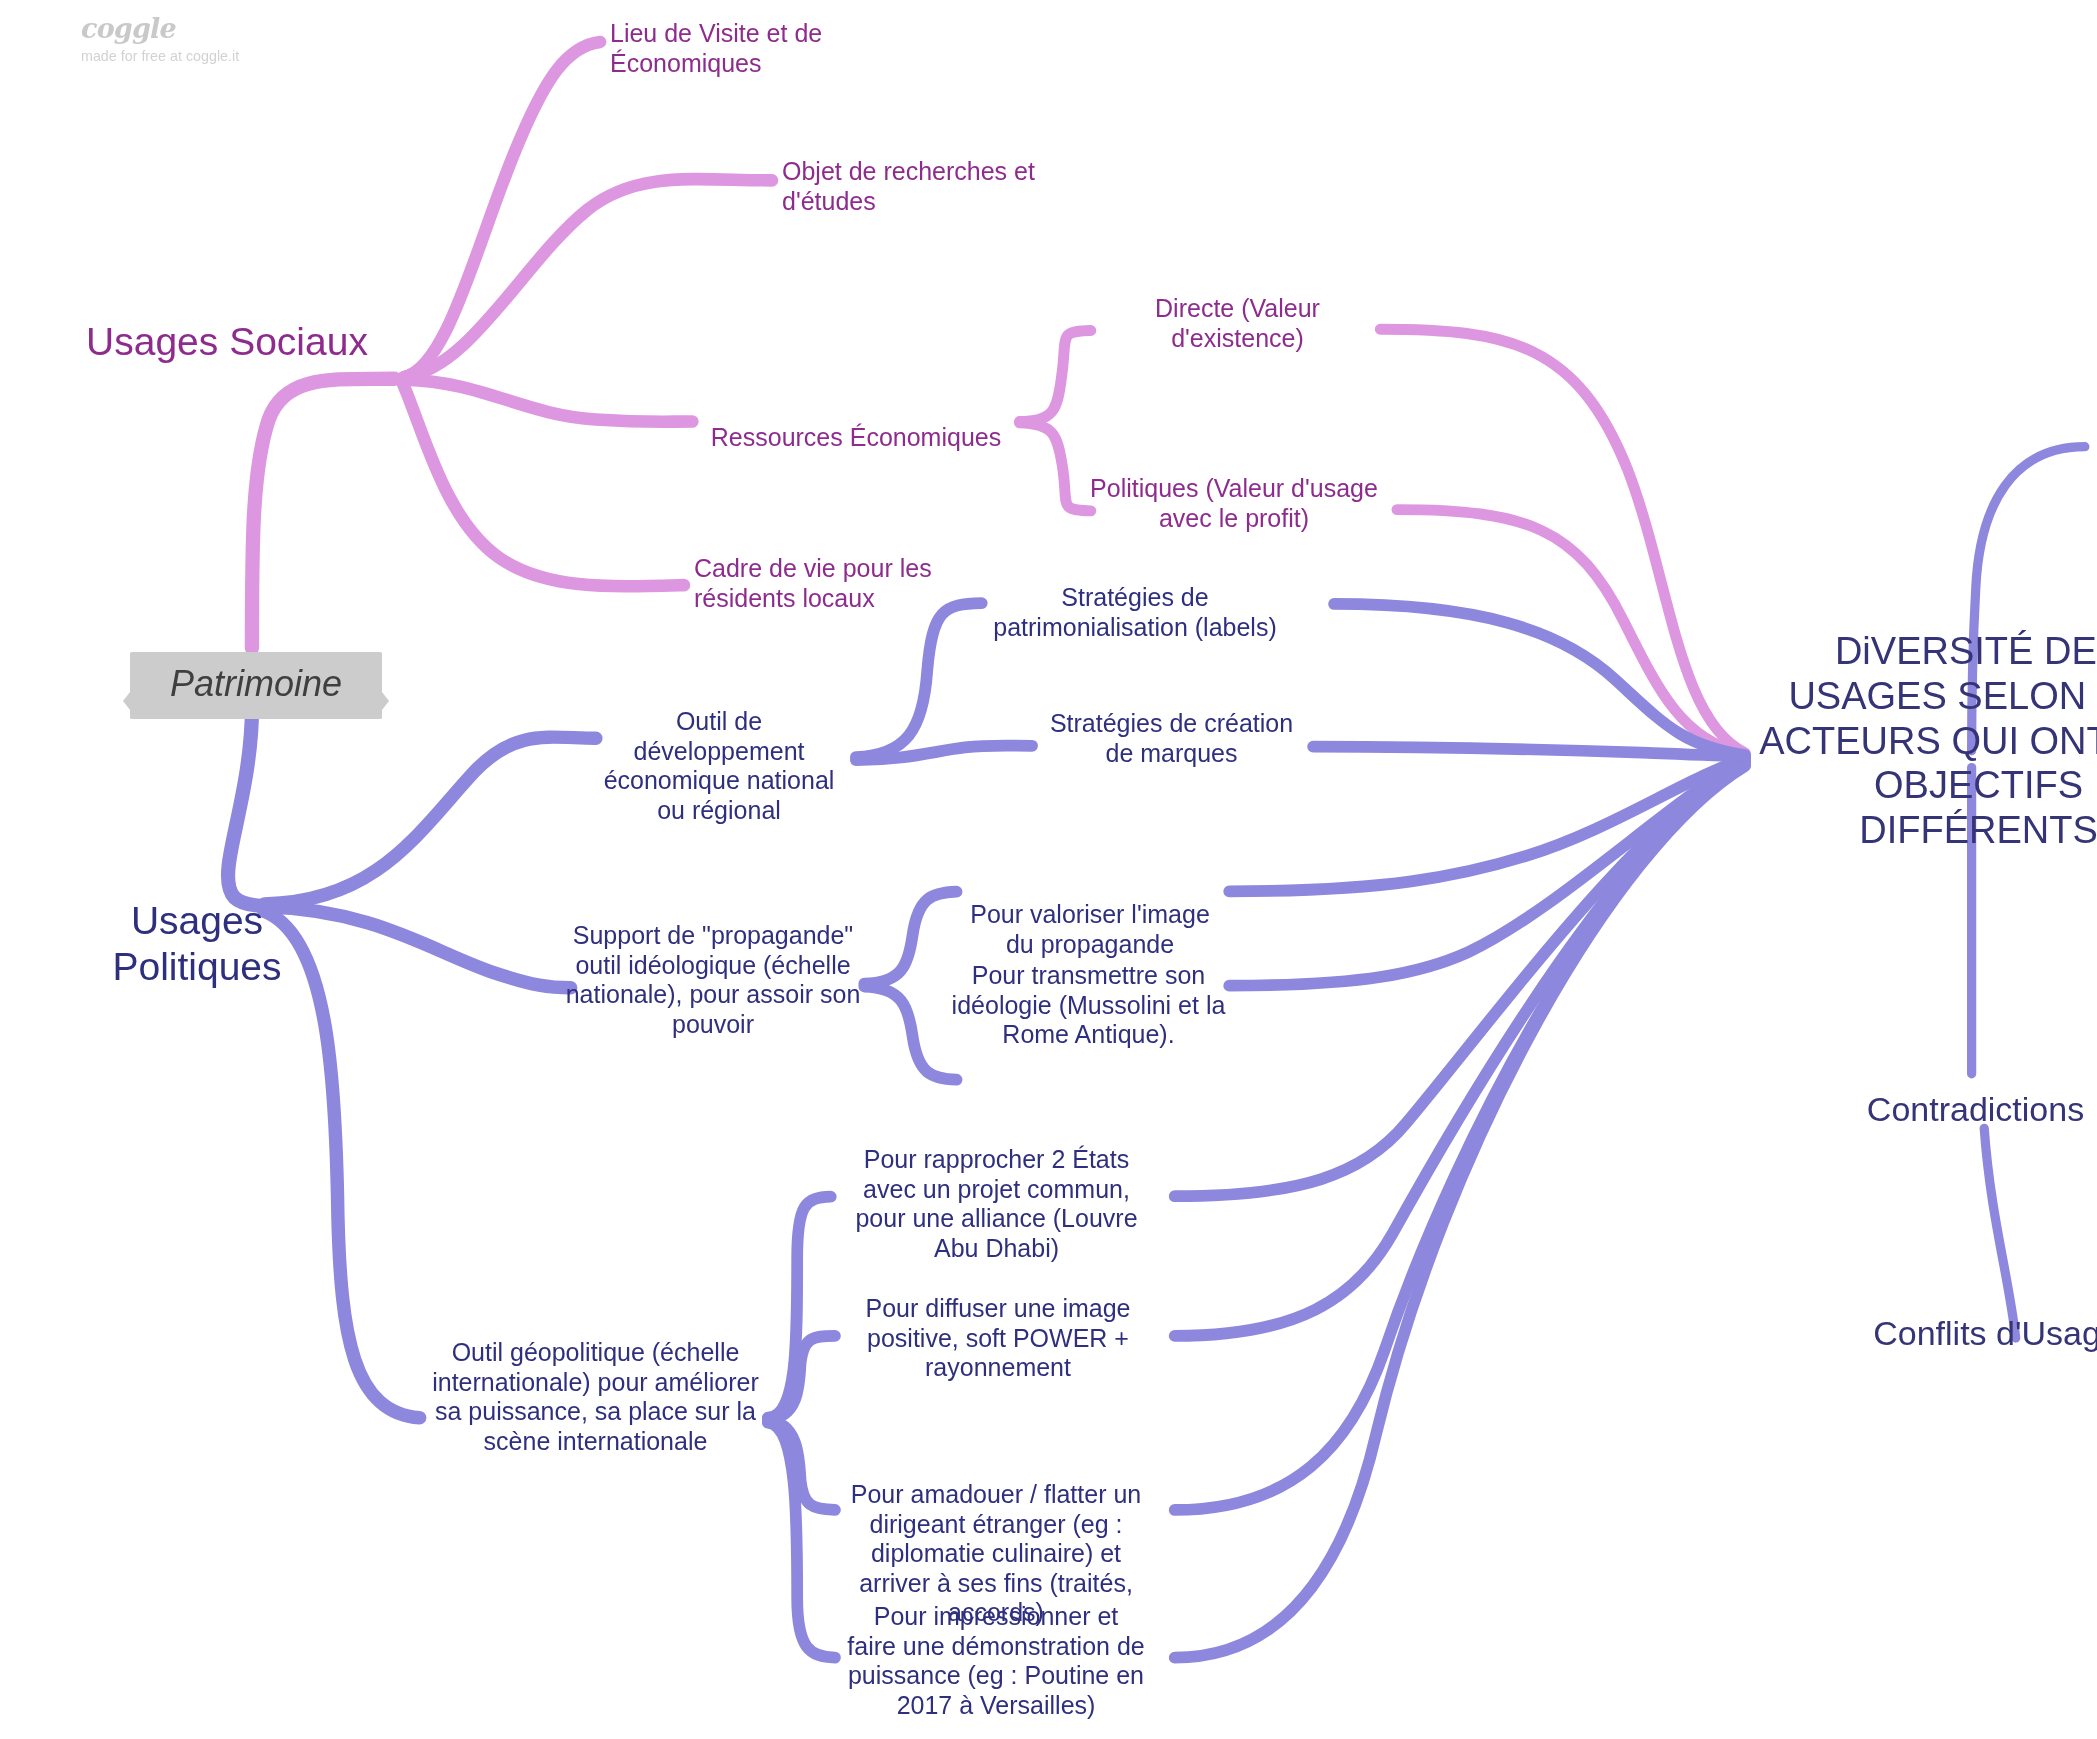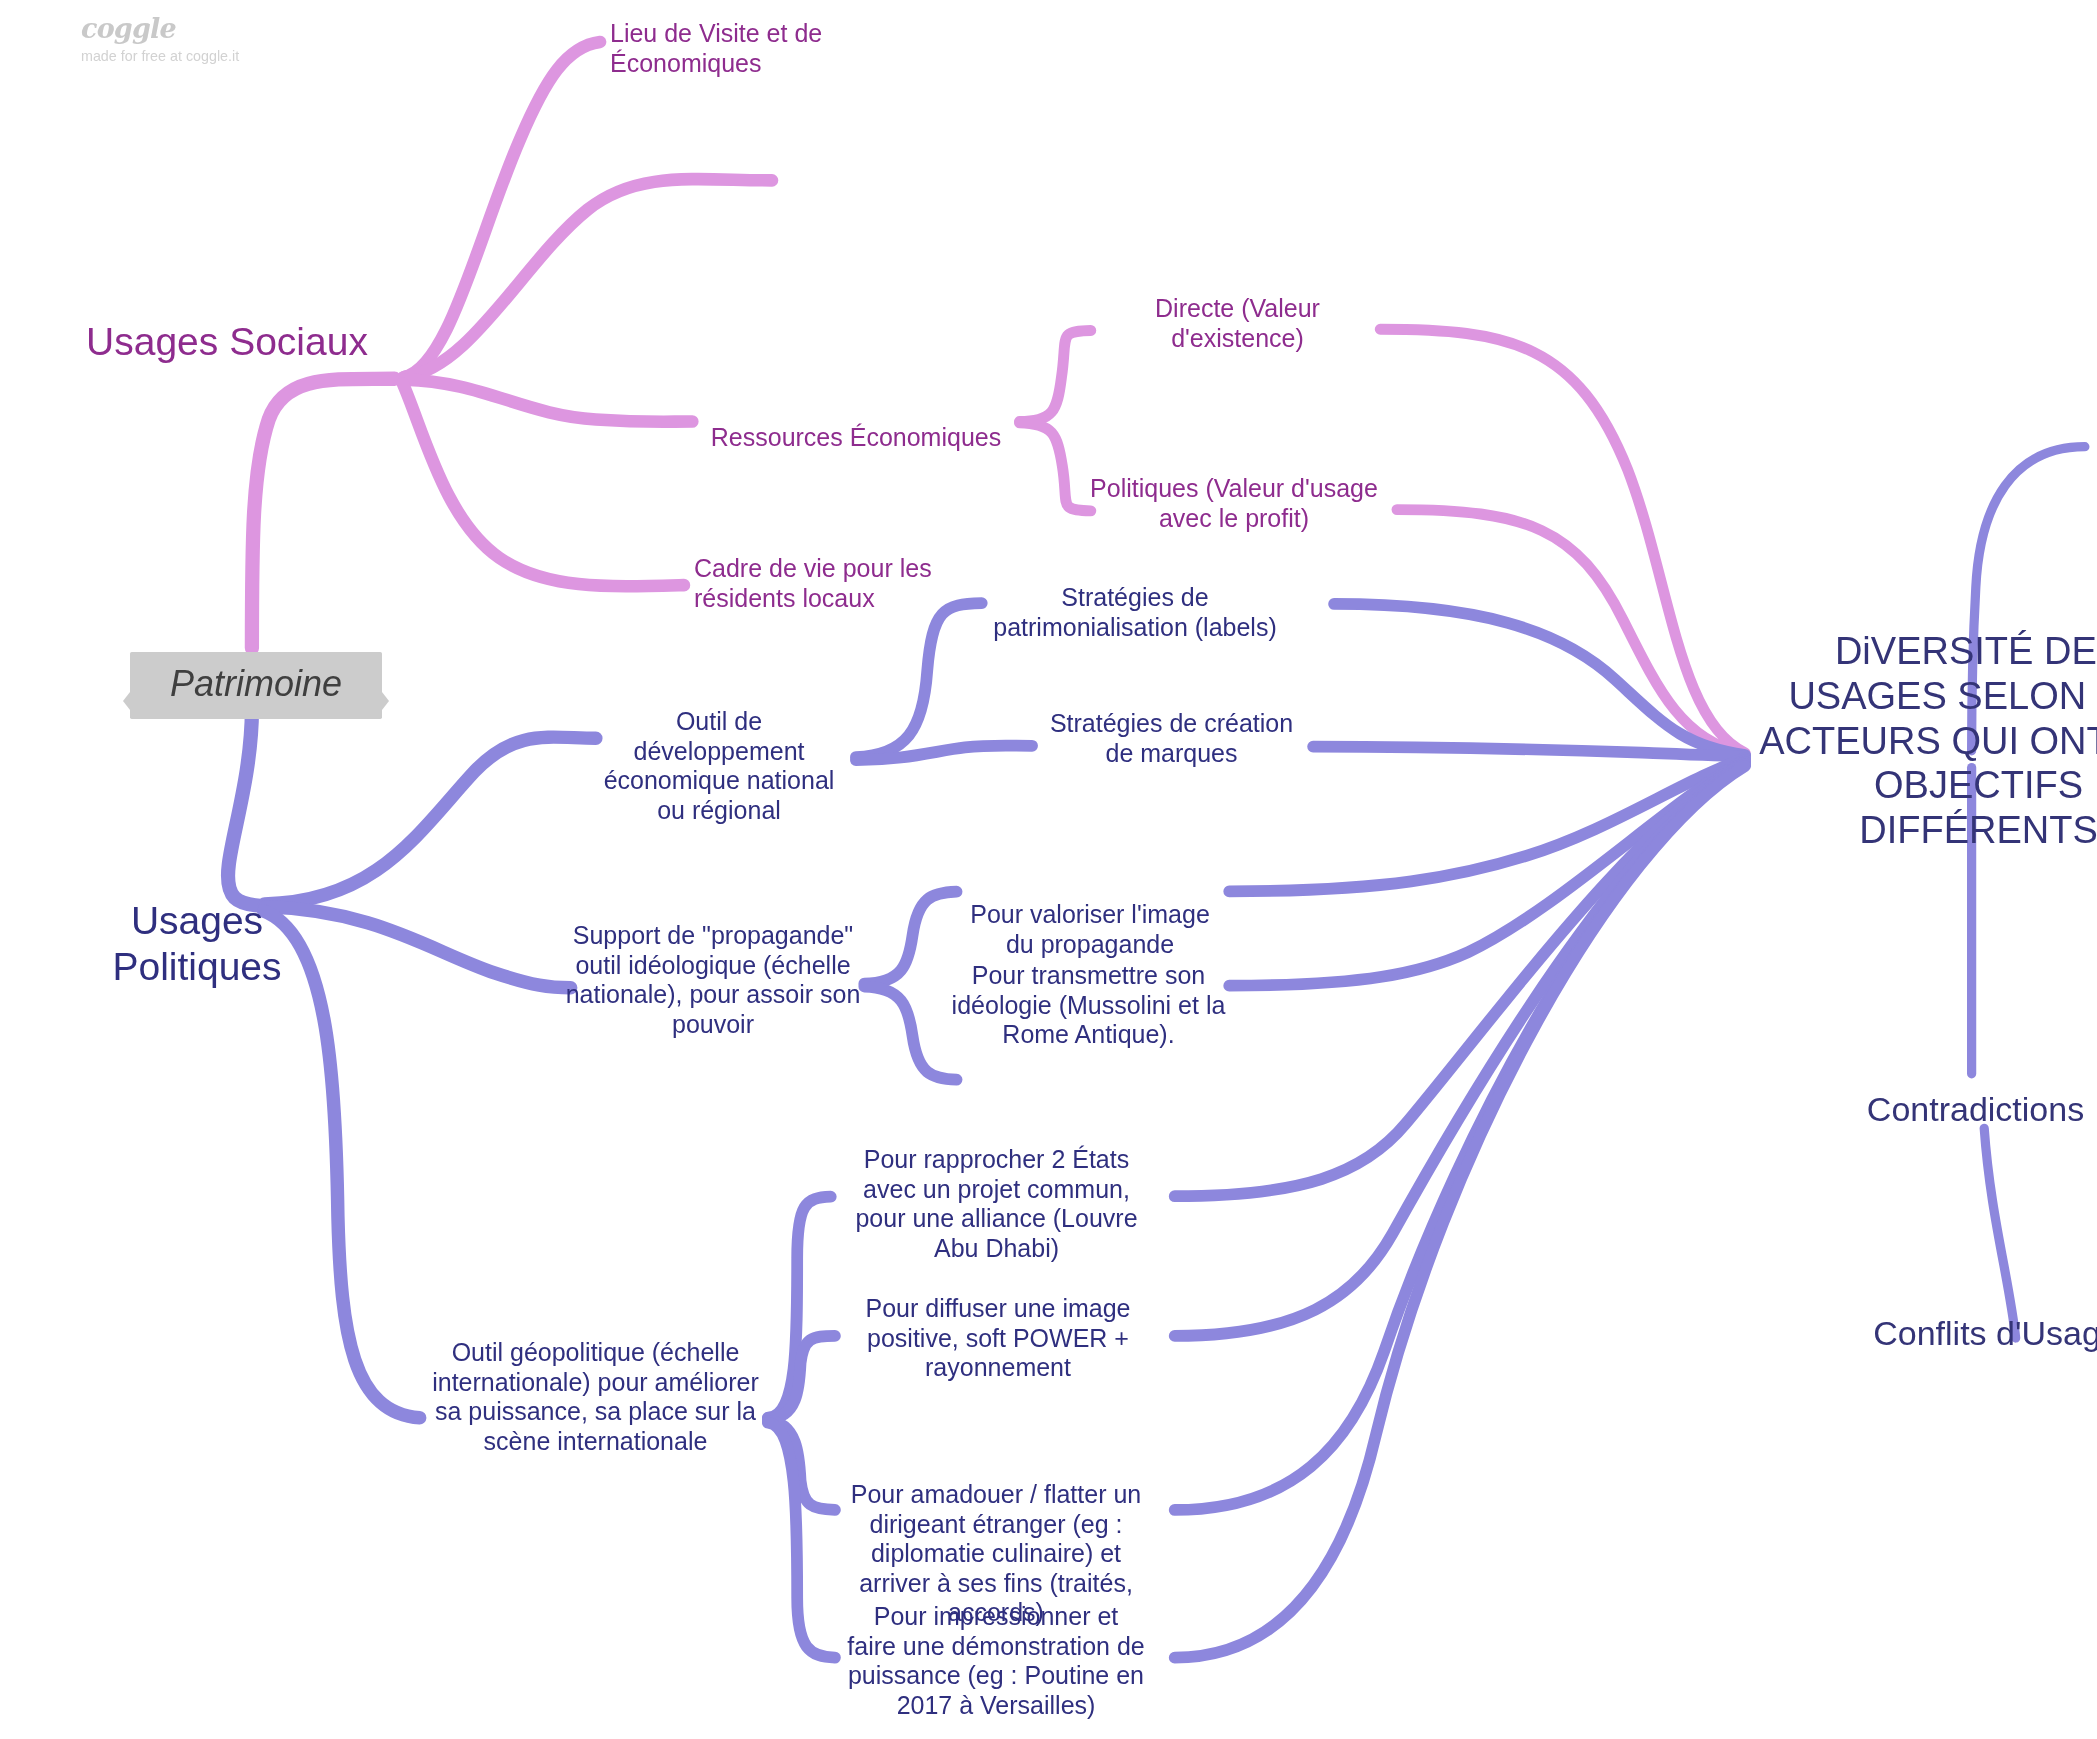--- a/index.html
+++ b/index.html
@@ -116,20 +116,23 @@
   </div>
 
   <div class="node c h1-blue" style="left:63px;top:898px;width:268px;">
     <span class="txt">Usages Politiques</span>
   </div>
 
   <div class="node l pink" style="left:610px;top:19px;width:294px;">
     <span class="txt">Lieu de Visite et de Économiques</span>
   </div>
 
+  <div class="node l pink" style="left:782px;top:157px;width:294px;">
+    <span class="txt">Objet de recherches et d'études</span>
+  </div>
 
   <div class="node c pink" style="left:701px;top:405px;width:310px;margin-top:18px;">
     <span class="txt">Ressources Économiques</span>
   </div>
 
   <div class="node c pink" style="left:1099px;top:294px;width:277px;">
     <span class="txt">Directe (Valeur d'existence)</span>
   </div>
 
   <div class="node c pink" style="left:1084px;top:474px;width:300px;">

